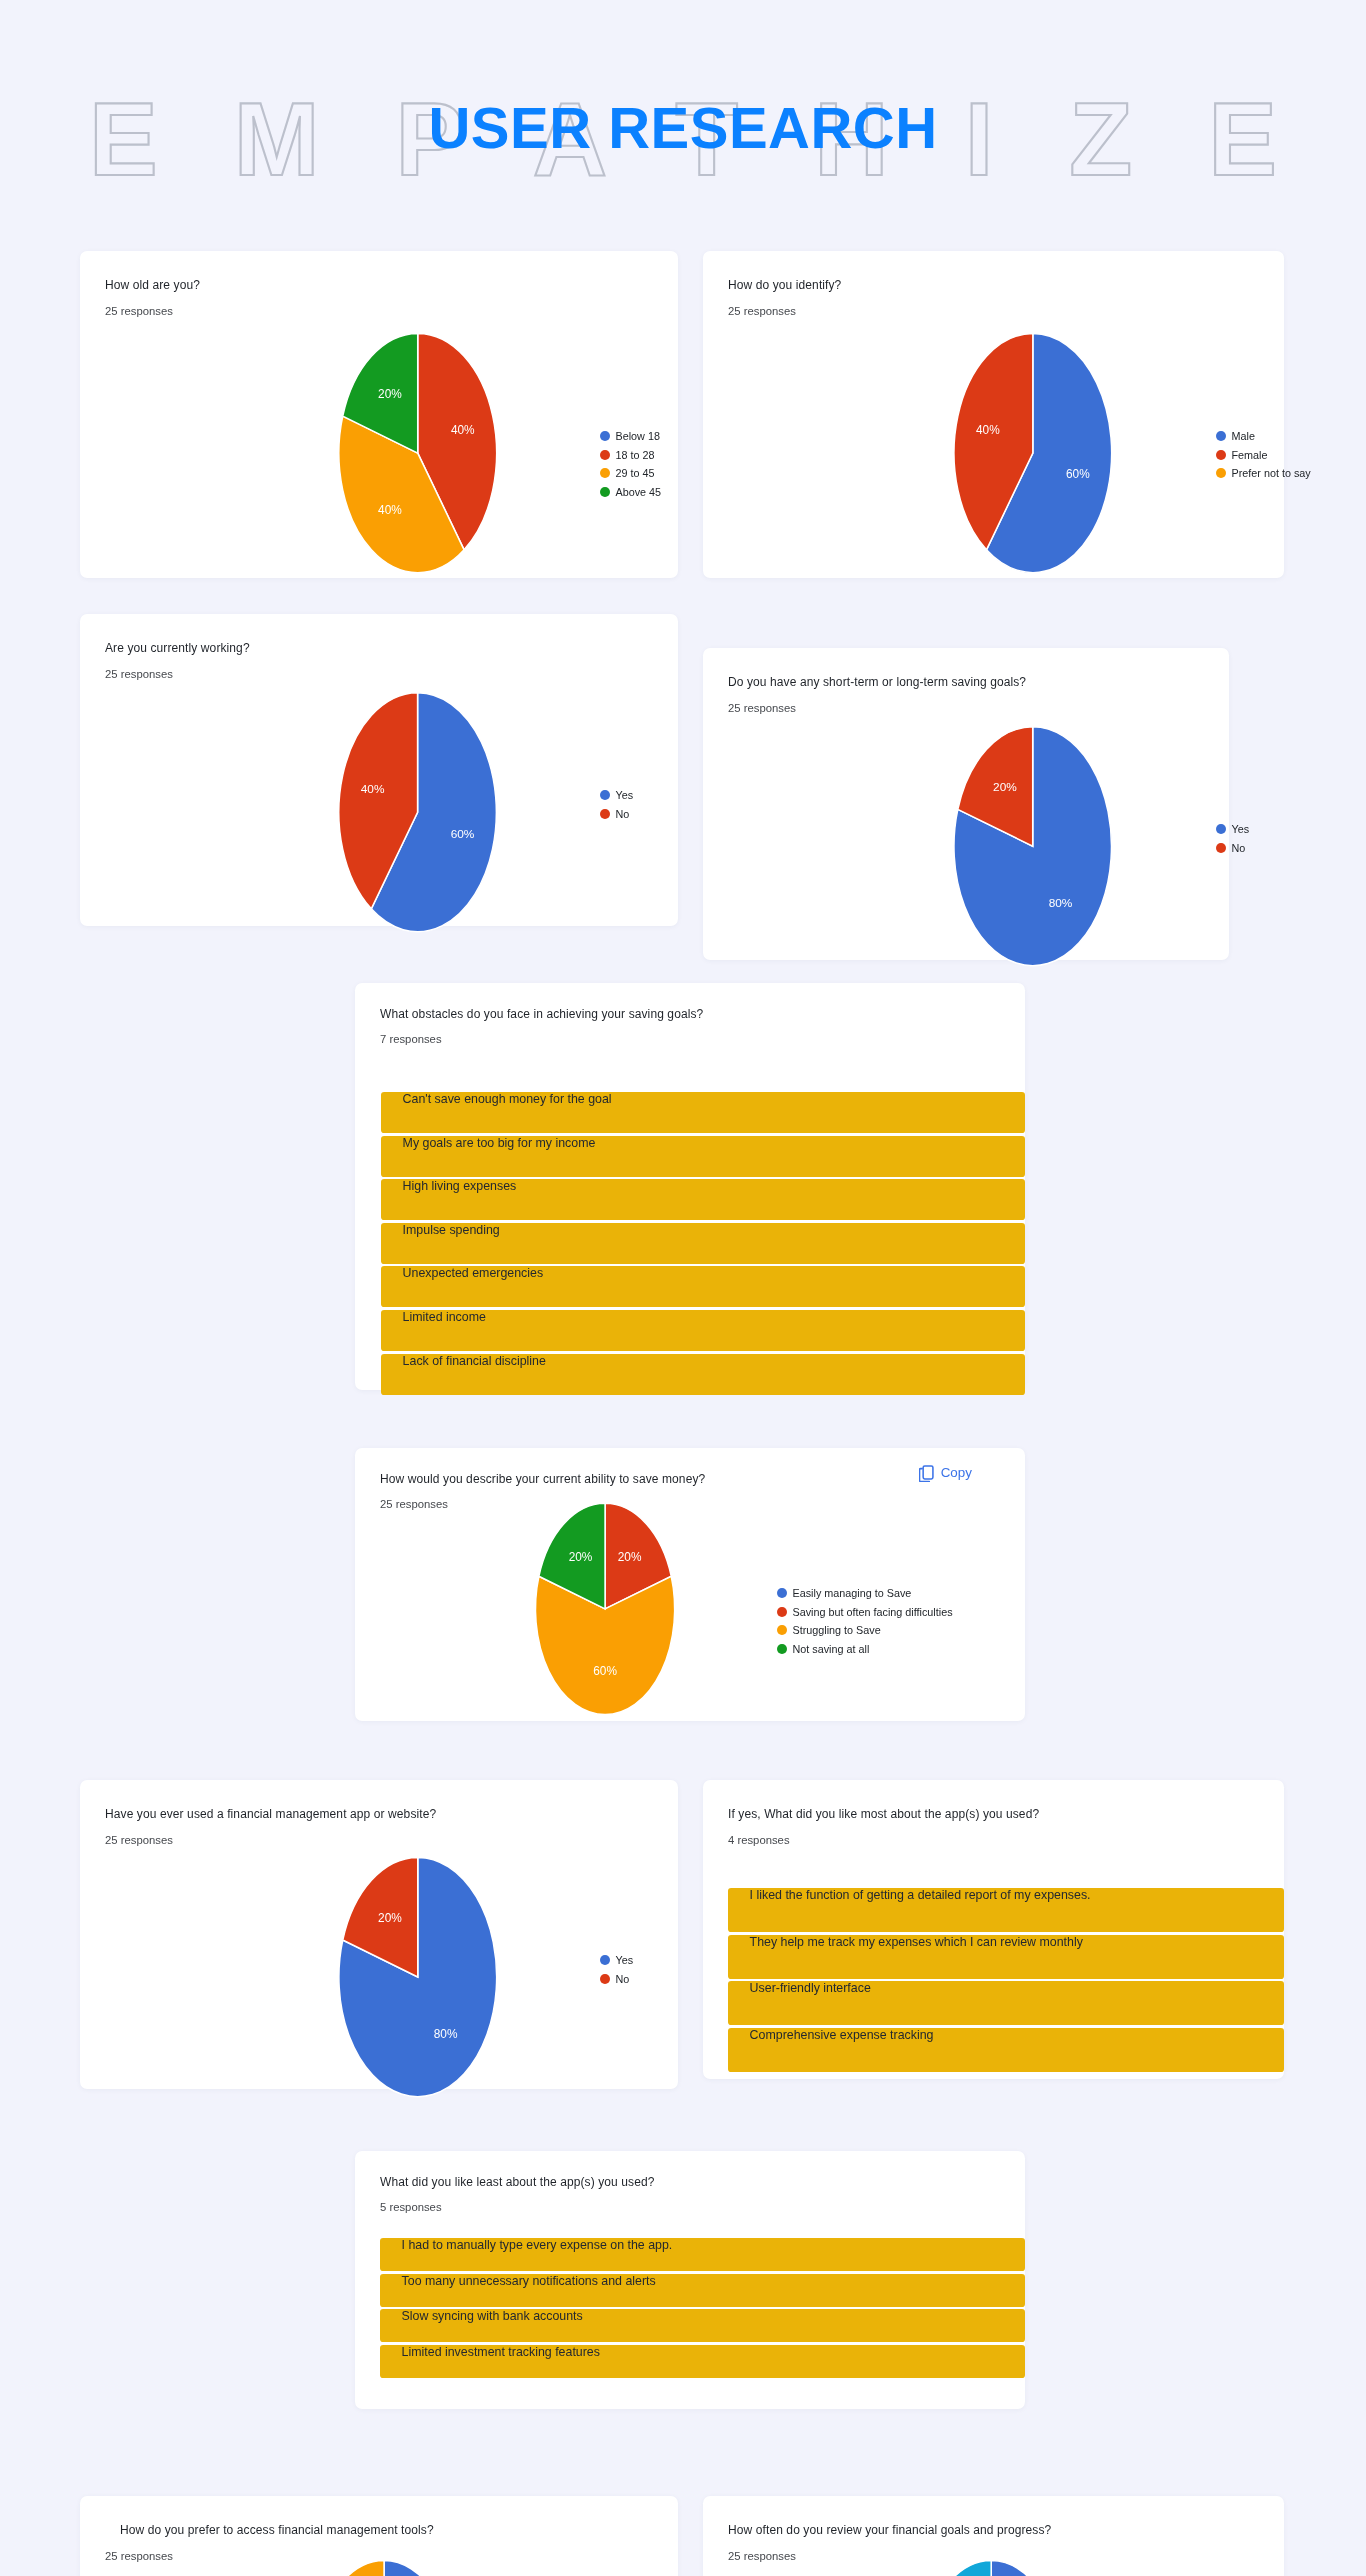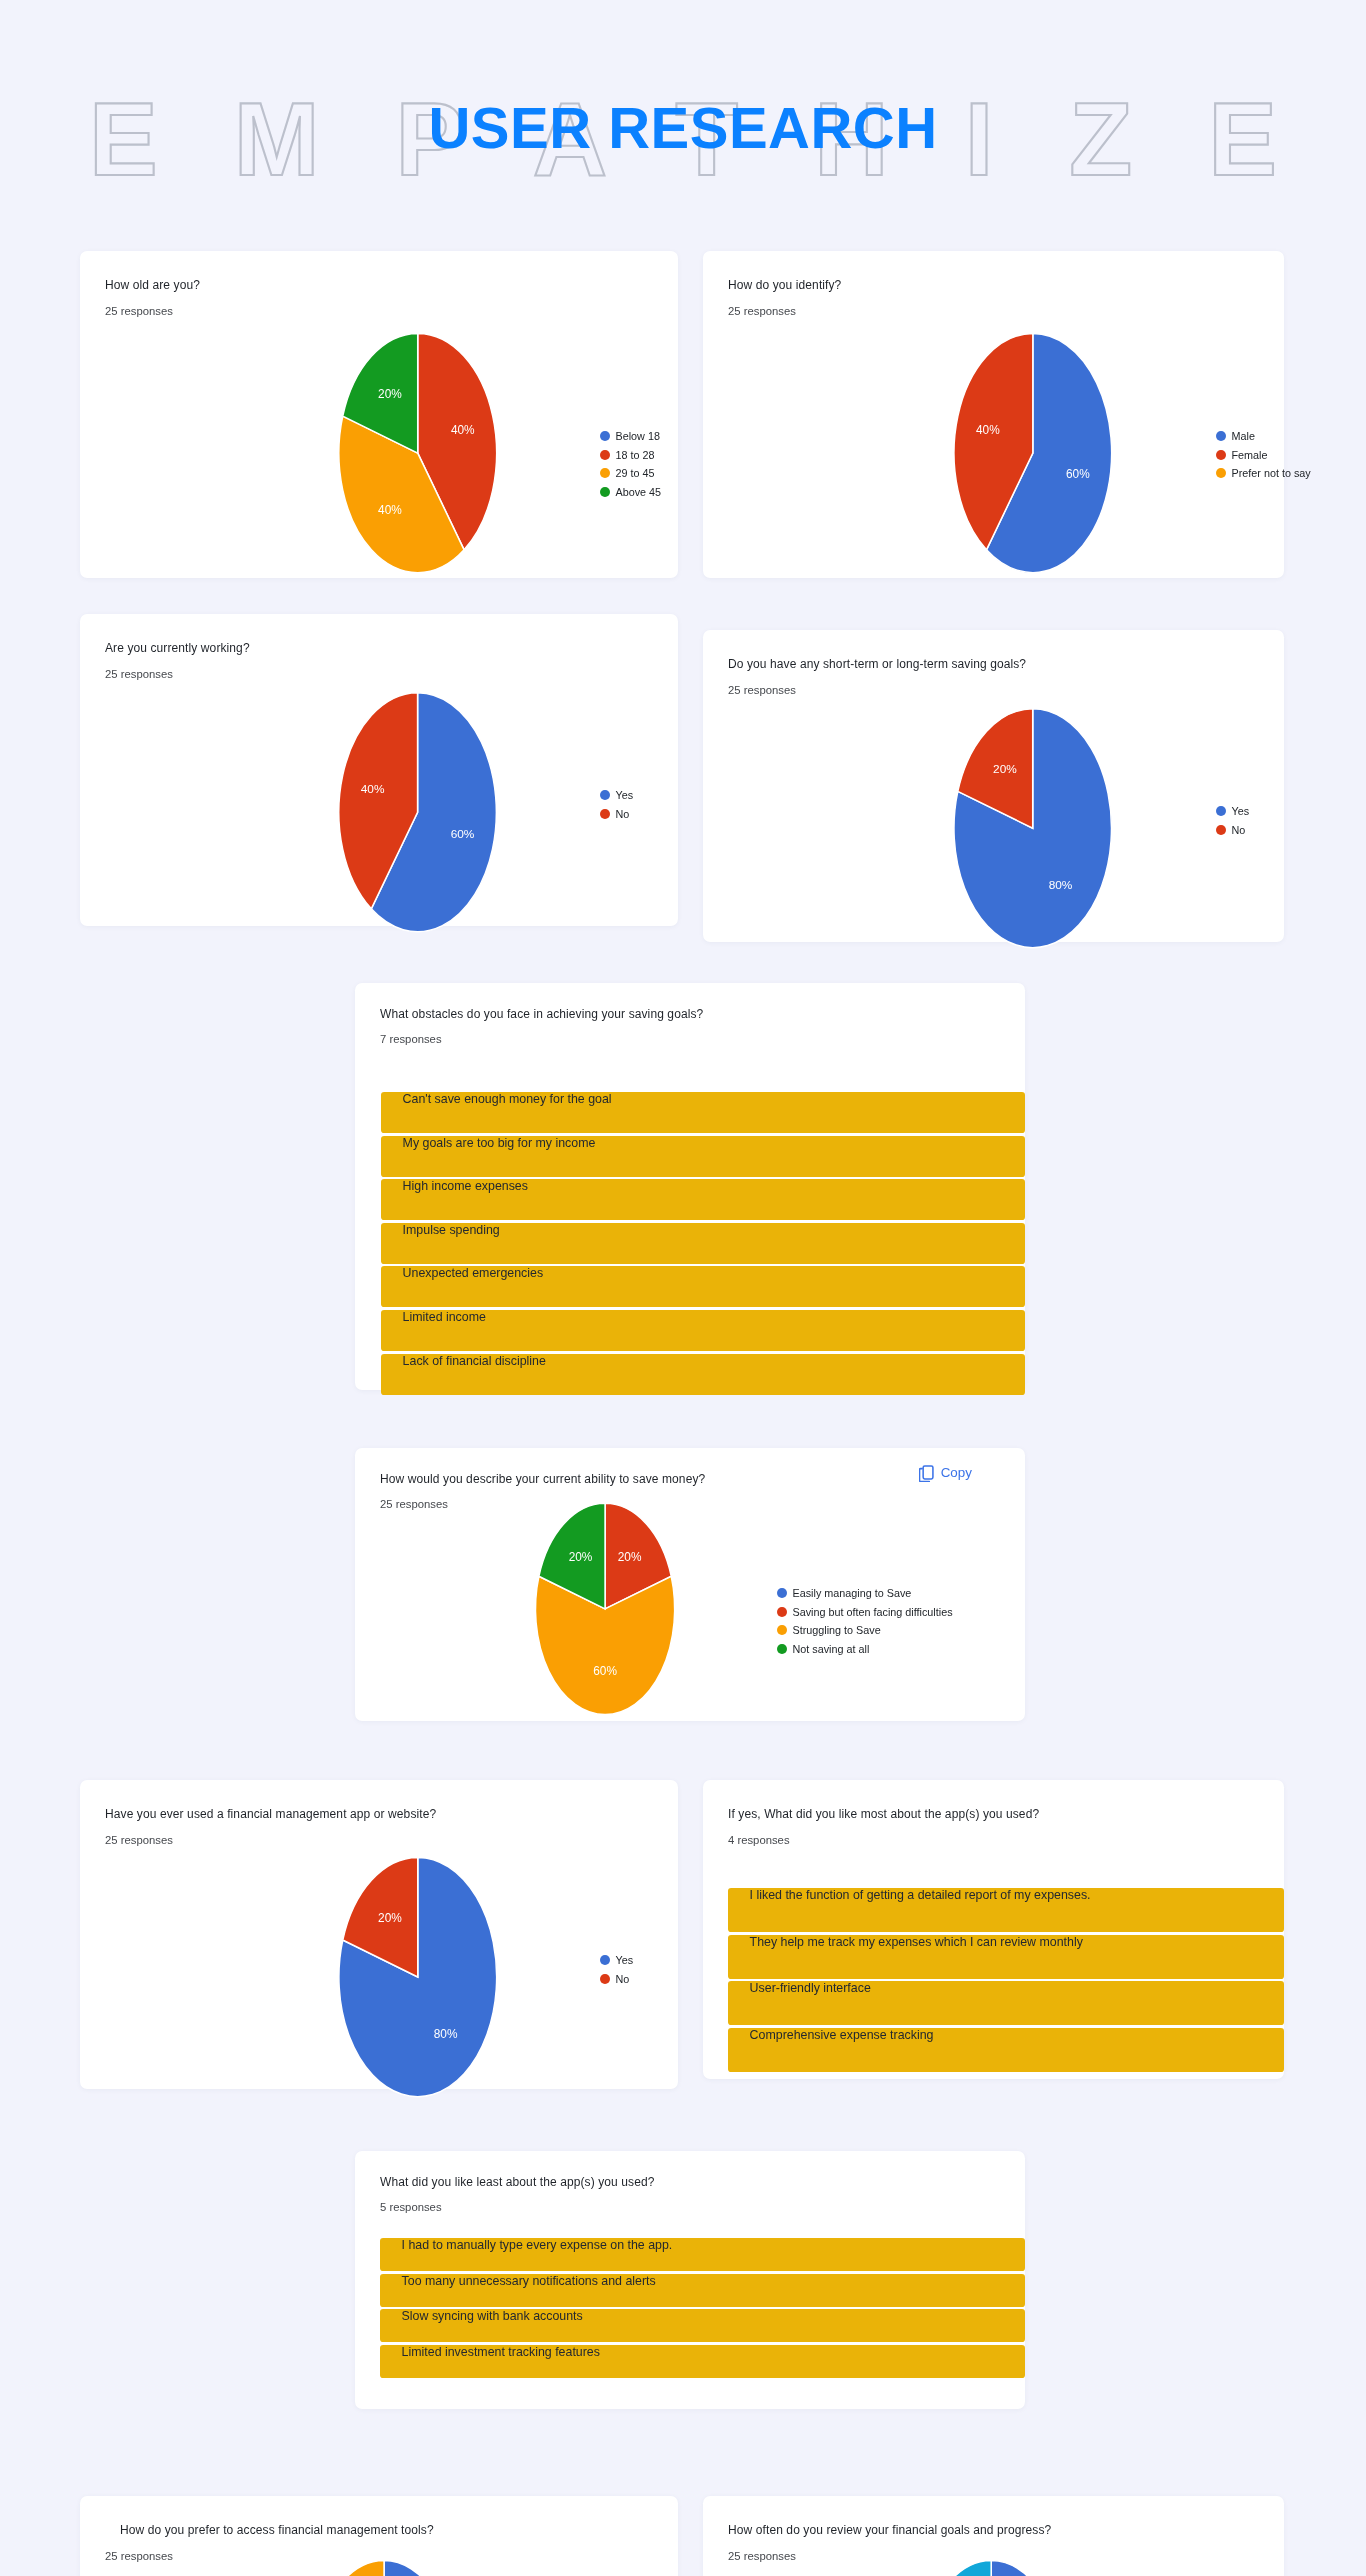--- a/index.html
+++ b/index.html
@@ -167,21 +167,21 @@
         <div class="legend-row">
           <span class="legend-dot" style="background: rgb(59, 111, 212);"></span>
           <span class="legend-txt">Yes</span>
         </div>
         <div class="legend-row">
           <span class="legend-dot" style="background: rgb(220, 58, 22);"></span>
           <span class="legend-txt">No</span>
         </div>
       </div>
     </div>
-    <div class="card" style="left: 703px; top: 630px; width: 581px; height: 312px;">
+    <div class="card" style="left: 703px; top: 648px; width: 526px; height: 312px;">
       <div class="q-title" style="left: 25px; top: 27px;">Do you have any short-term or long-term saving goals?</div>
       <div class="q-sub" style="left: 25px; top: 54px;">25 responses</div>
       <svg width="419" height="328" viewBox="0 0 813 637" style="position: absolute; left: 0px; top: 0px;">
         <path d="M 640 385 L 640 153 A 153 232 0 1 1 494.4883530068415 313.30805730501214 Z" fill="#3b6fd4" stroke="#ffffff" stroke-width="3"></path>
         <text x="693.958686160449" y="497.61516561699267" class="pie-lbl">80%</text>
         <path d="M 640 385 L 494.4883530068415 313.30805730501214 A 153 232 0 0 1 640 153 Z" fill="#dc3a16" stroke="#ffffff" stroke-width="3"></path>
         <text x="586.041313839551" y="272.38483438300733" class="pie-lbl">20%</text>
       </svg>
       <div class="legend" style="left: 513px; top: 175px;">
         <div class="legend-row">
@@ -198,21 +198,21 @@
       <div class="q-title" style="left: 25px; top: 24px;">What obstacles do you face in achieving your saving goals?</div>
       <div class="q-sub" style="left: 25px; top: 50px;">7 responses</div>
       <div class="resp-list" style="left: 26px; top: 109px; width: 644px;">
         <div class="resp-row" style="height: 41px;">
           <span class="resp-row-txt">Can't save enough money for the goal</span>
         </div>
         <div class="resp-row" style="height: 41px;">
           <span class="resp-row-txt">My goals are too big for my income</span>
         </div>
         <div class="resp-row" style="height: 41px;">
-          <span class="resp-row-txt">High income expenses</span>
+          <span class="resp-row-txt">High living expenses</span>
         </div>
         <div class="resp-row" style="height: 41px;">
           <span class="resp-row-txt">Impulse spending</span>
         </div>
         <div class="resp-row" style="height: 41px;">
           <span class="resp-row-txt">Unexpected emergencies</span>
         </div>
         <div class="resp-row" style="height: 41px;">
           <span class="resp-row-txt">Limited income</span>
         </div>

